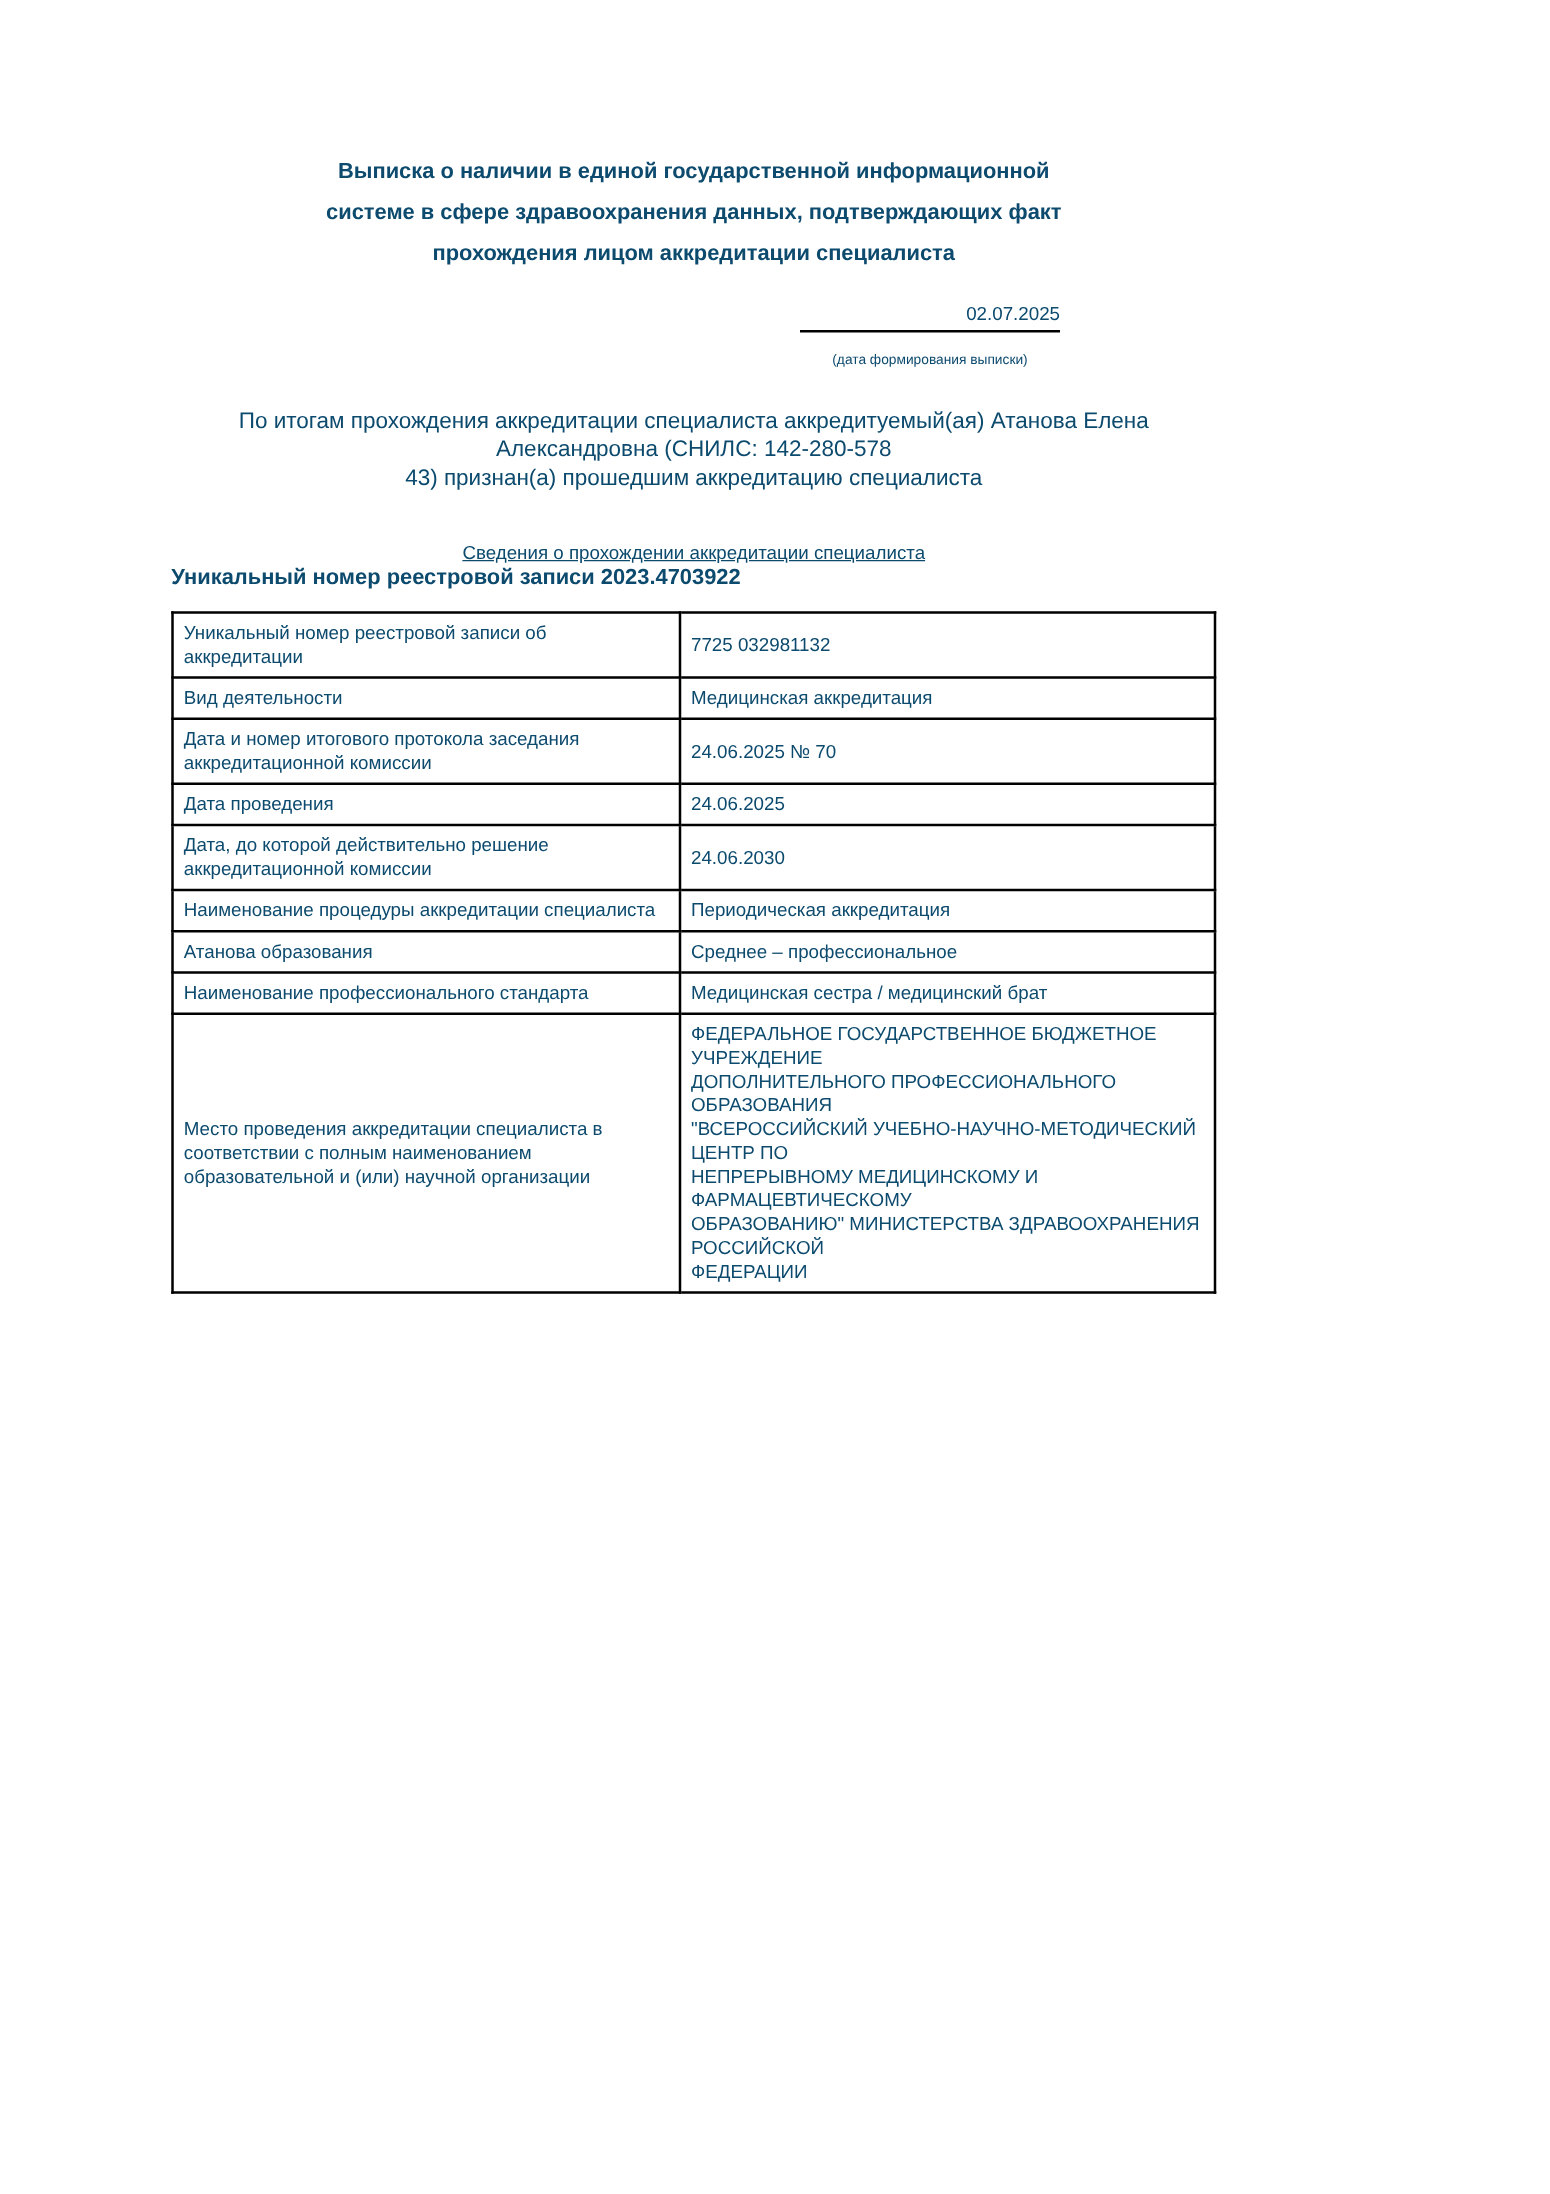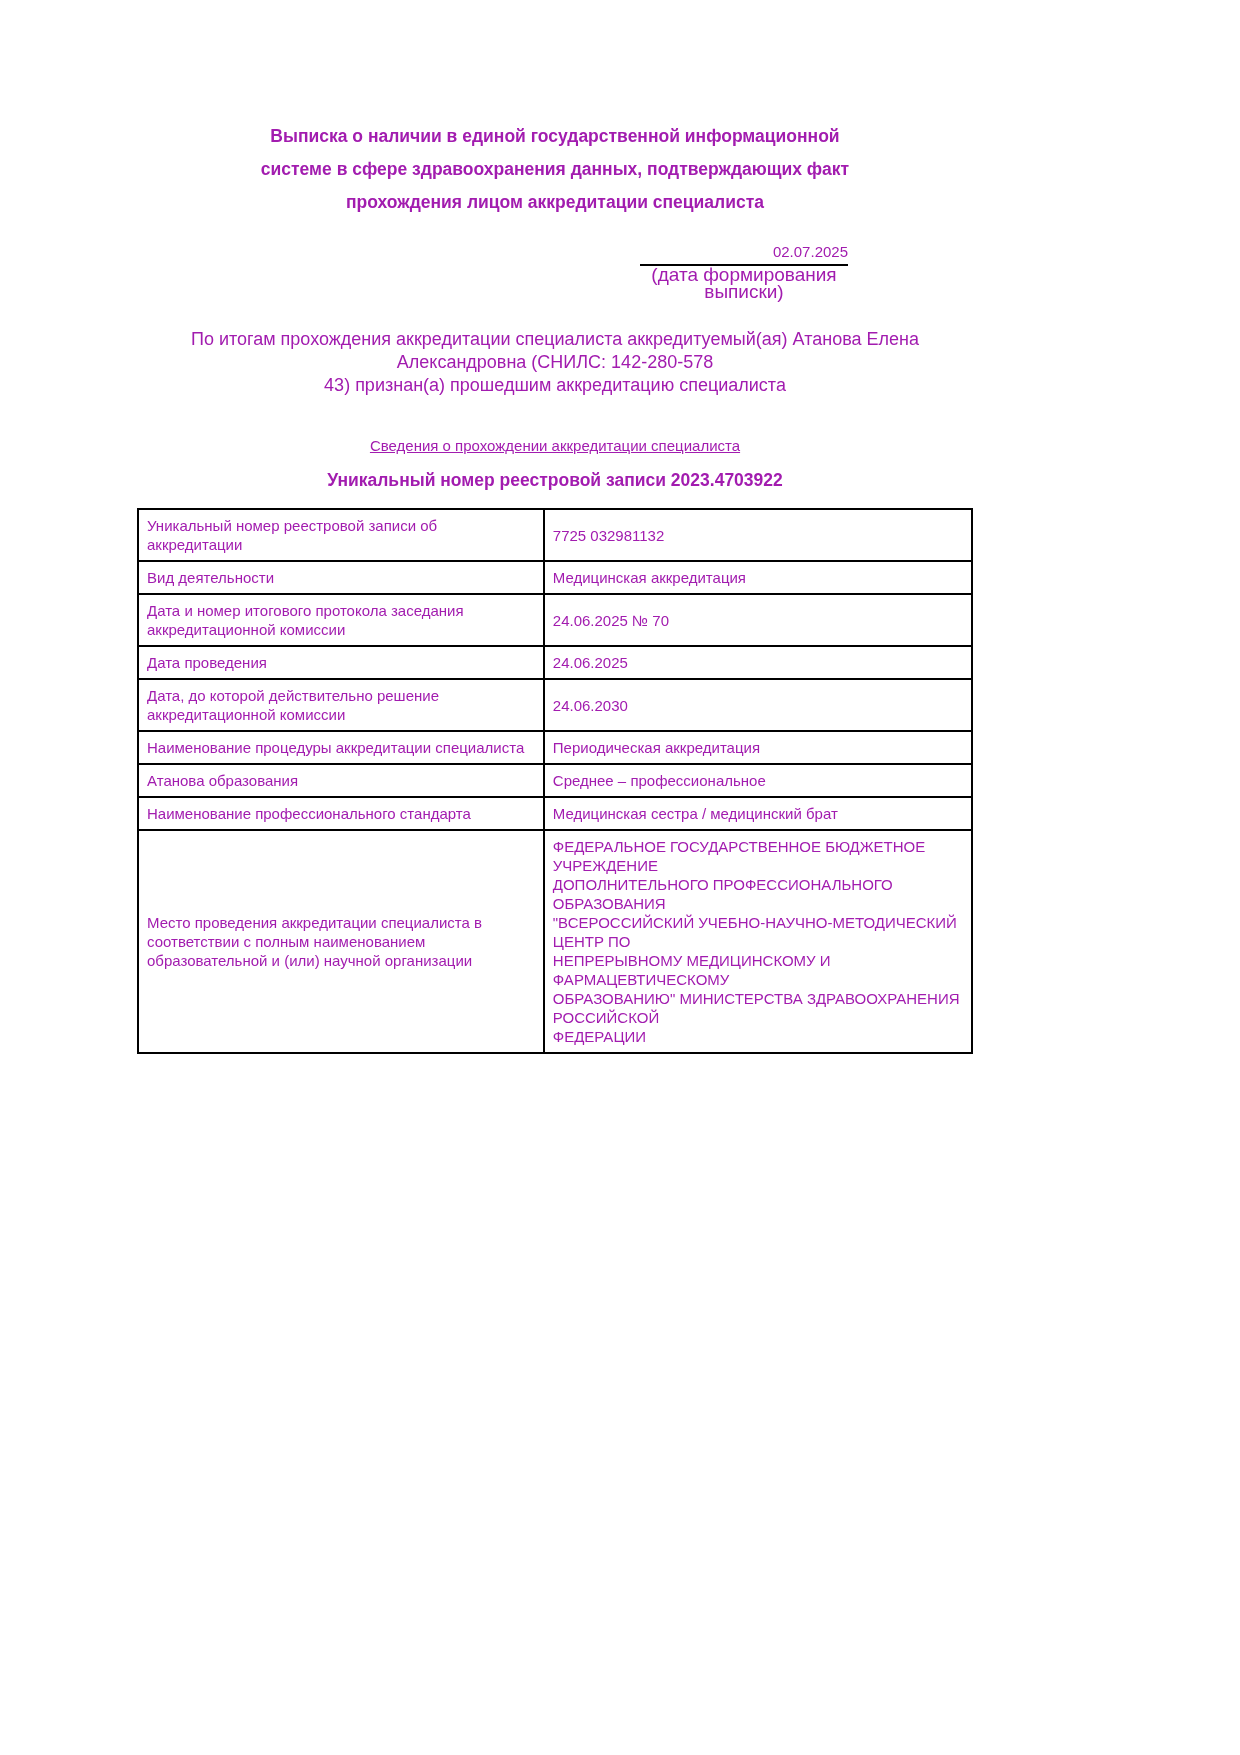--- a/index.html
+++ b/index.html
@@ -5,21 +5,21 @@
   html, body {
     margin: 0;
     padding: 0;
     background: #ffffff;
   }
   .page {
     position: relative;
     width: 1240px;
     height: 1755px;
     background: #ffffff;
-    color: #a21caf;
+    color: #0c4a6e;
     font-family: "Liberation Sans", sans-serif;
     overflow: hidden;
   }
   .content {
     margin-left: 137px;
     width: 836px;
   }
   .doc-title {
     margin-top: 120px;
     text-align: center;
@@ -35,40 +35,40 @@
   }
   .date-value {
     text-align: right;
     font-size: 15px;
     line-height: 18px;
     padding-bottom: 3px;
     border-bottom: 2px solid #000000;
   }
   .date-caption {
     text-align: center;
-    font-size: 19px;
+    font-size: 11px;
     line-height: 17px;
-    padding-top: 0;
+    padding-top: 14px;
   }
   .intro {
     margin-top: 28px;
     text-align: center;
     font-size: 18px;
     line-height: 23px;
     white-space: pre-line;
   }
   .section-heading {
     margin-top: 40px;
     text-align: center;
     font-size: 15px;
     text-decoration: underline;
   }
   .registry-heading {
-    margin-top: 16px;
-    text-align: center;
+    margin-top: 0;
+    text-align: left;
     font-size: 17.5px;
     font-weight: bold;
   }
   table.acc-table {
     margin-top: 17px;
     width: 100%;
     border-collapse: collapse;
     table-layout: fixed;
   }
   table.acc-table td {

